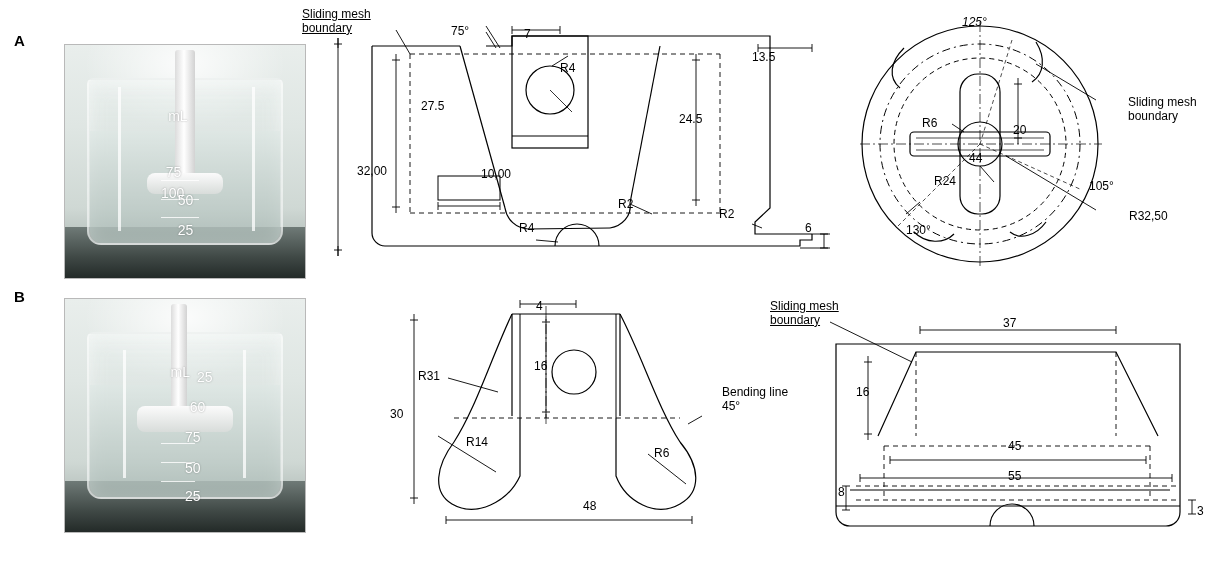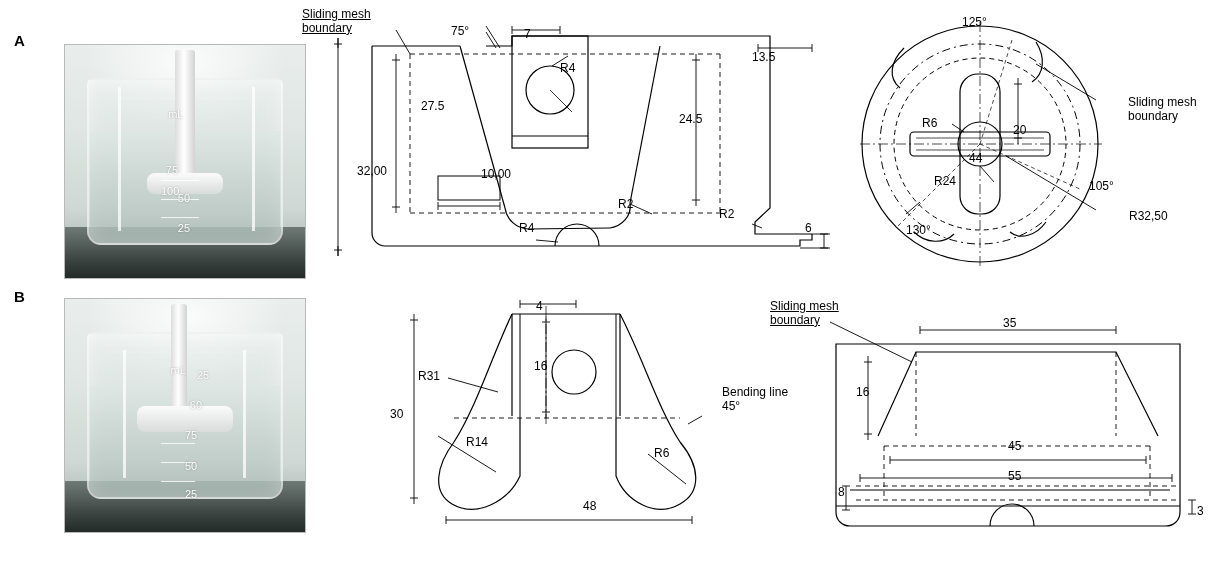--- a/index.html
+++ b/index.html
@@ -21,21 +21,21 @@
   .photo .liquid{position:absolute;left:10.5%;right:10.5%;bottom:15%;height:48%;
     background:linear-gradient(180deg,rgba(222,232,229,0.55),rgba(170,186,181,0.6));
     border-radius:0 0 12px 12px;}
   .photo .shaft{position:absolute;left:46%;width:8%;top:2%;height:56%;
     background:linear-gradient(90deg,#dcdcdc,#ffffff 45%,#d2d2d2);
     border-radius:3px;}
   .photo .impeller{position:absolute;left:34%;width:32%;height:9%;
     background:linear-gradient(180deg,#fbfbfb,#d8dcda);border-radius:8px;}
   .photo .blade{position:absolute;width:3px;background:rgba(255,255,255,0.75);}
   .photo .tick{position:absolute;height:1px;background:rgba(255,255,255,0.8);}
-  .photo .scale-txt{position:absolute;color:#ffffff;font-size:11px;font-family:"Liberation Sans",sans-serif;text-shadow:0 0 2px rgba(0,0,0,.35);}
+  .photo .scale-txt{position:absolute;color:#ffffff;font-size:14px;font-family:"Liberation Sans",sans-serif;text-shadow:0 0 2px rgba(0,0,0,.35);}
   .dwg{position:absolute;}
   .dwg svg{display:block;}
   .lbl{position:absolute;font-size:12px;color:#000;white-space:pre;line-height:1.15;}
   .lbl.u{text-decoration:underline;}
 </style>
 </head>
 <body>
 
 <div id="root">
 
@@ -208,21 +208,21 @@
 
         <path d="M176 60 L236 96"></path>
 
         <path d="M120 140 L152 36" stroke-dasharray="4 3" stroke-width="0.7"></path>
         <path d="M120 140 L222 186" stroke-dasharray="4 3" stroke-width="0.7"></path>
         <path d="M120 140 L38 222" stroke-dasharray="4 3" stroke-width="0.7"></path>
       </g>
     </svg>
   </div>
 
-  <div class="lbl" style="left:962px;top:16px;">125°</div>
+  <div class="lbl" style="left:962px;top:16px;font-style:italic;">125°</div>
   <div class="lbl" style="left:1128px;top:96px;white-space:pre-line;">Sliding mesh
 boundary</div>
   <div class="lbl" style="left:922px;top:117px;">R6</div>
   <div class="lbl" style="left:1013px;top:124px;">20</div>
   <div class="lbl" style="left:969px;top:152px;">44</div>
   <div class="lbl" style="left:934px;top:175px;">R24</div>
   <div class="lbl" style="left:1089px;top:180px;">105°</div>
   <div class="lbl" style="left:1129px;top:210px;">R32,50</div>
   <div class="lbl" style="left:906px;top:224px;">130°</div>
 
@@ -327,20 +327,20 @@
         <path d="M372 200 L372 214"></path>
         <path d="M368 200 L376 200 M368 214 L376 214"></path>
 
         <path d="M10 22 L92 62"></path>
       </g>
     </svg>
   </div>
 
   <div class="lbl u" style="left:770px;top:300px;white-space:pre-line;">Sliding mesh
 boundary</div>
-  <div class="lbl" style="left:1003px;top:317px;">35</div>
+  <div class="lbl" style="left:1003px;top:317px;">37</div>
   <div class="lbl" style="left:856px;top:386px;">16</div>
   <div class="lbl" style="left:1008px;top:440px;">45</div>
   <div class="lbl" style="left:1008px;top:470px;">55</div>
   <div class="lbl" style="left:838px;top:486px;">8</div>
   <div class="lbl" style="left:1197px;top:505px;">3</div>
 
 </div>
 
 </body></html>

